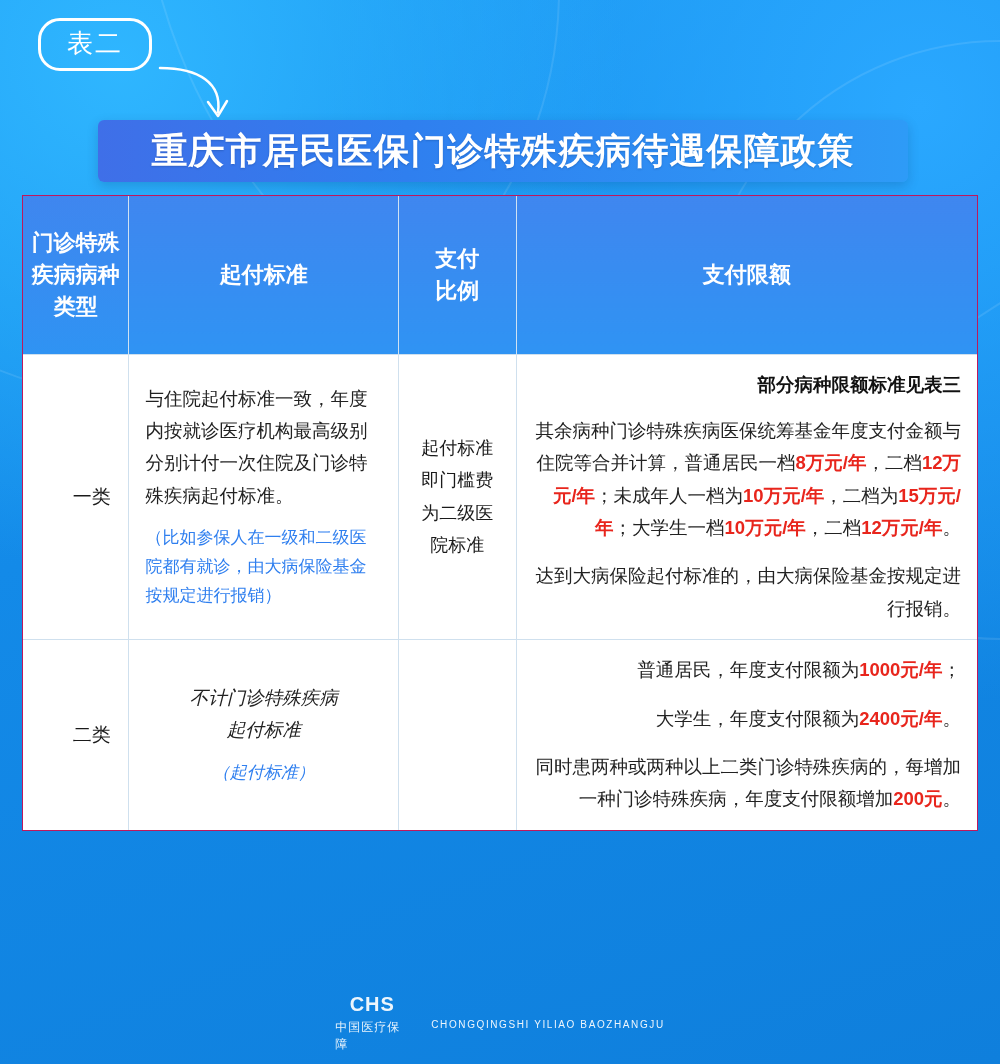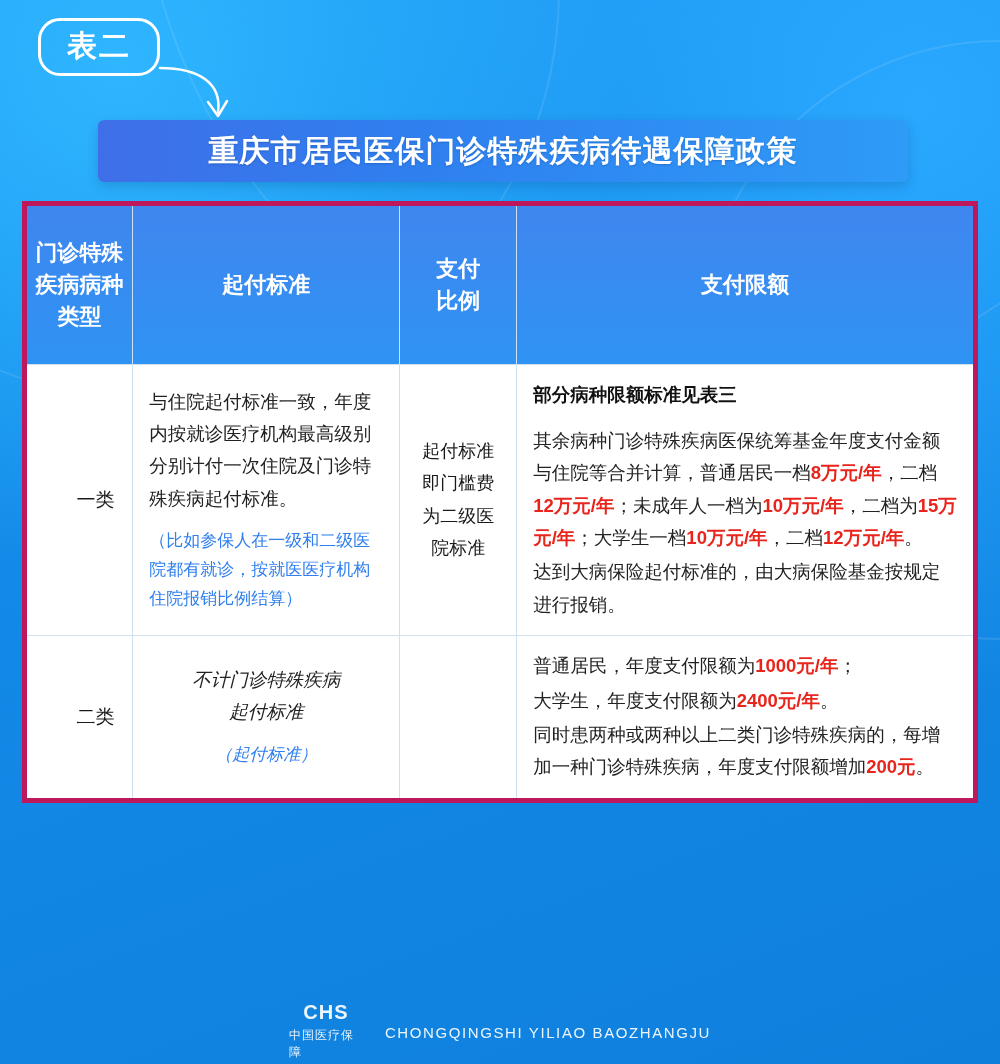--- a/index.html
+++ b/index.html
@@ -32,22 +32,22 @@
     position: absolute;
     left: 38px; top: 18px;
     width: 220px; height: 96px;
   }
   .tag {
     display: inline-block;
     padding: 7px 26px 9px;
     border: 3px solid #ffffff;
     border-radius: 22px;
     color: #ffffff;
-    font-size: 30px;
-    font-weight: bold;
+    font-size: 26px;
+    font-weight: normal;
     letter-spacing: 2px;
     line-height: 1.2;
   }
   .tag-arrow {
     position: absolute;
     left: 118px; top: 44px;
     width: 80px; height: 62px;
   }
 
   .title-band {
@@ -56,31 +56,31 @@
     width: 810px; height: 62px;
     background: linear-gradient(90deg, #3f6fe8 0%, #2f7fef 38%, #2e9bf7 100%);
     border-radius: 6px;
     display: flex;
     align-items: center;
     justify-content: center;
     box-shadow: 0 4px 12px rgba(0,30,80,0.18);
   }
   .title-band span {
     color: #ffffff;
-    font-size: 30px;
+    font-size: 36px;
     font-weight: bold;
     letter-spacing: 1px;
     text-shadow: 0 1px 2px rgba(0,40,100,0.25);
   }
 
   .table {
     position: absolute;
-    left: 22px; top: 201px;
+    left: 22px; top: 195px;
     width: 956px;
-    border: 5px solid #be185d;
+    border: 1px solid #be185d;
     background: #ffffff;
     border-collapse: collapse;
   }
   table { border-collapse: collapse; width: 100%; }
 
   thead th {
     background: linear-gradient(180deg, #3f86ef 0%, #2f93f3 100%);
     color: #ffffff;
     font-size: 22px;
     font-weight: bold;
@@ -98,21 +98,21 @@
 
   tbody td {
     border-top: 1px solid #cfe0ee;
     border-right: 1px solid #cfe0ee;
     color: #222222;
     font-size: 18.5px;
     line-height: 1.75;
     vertical-align: middle;
     padding: 14px 16px;
   }
-  tbody td:last-child { border-right: none; }
+  tbody td:last-child { border-right: none; text-align: right; }
 
   .cell-type {
     text-align: center;
     font-size: 19px;
     color: #1a1a1a;
     padding-left: 48px;
   }
   .cell-center {
     text-align: center;
     font-style: italic;
@@ -127,32 +127,32 @@
     margin-top: 12px;
   }
   .strong-line {
     font-weight: bold;
     color: #111;
     display: block;
     margin-bottom: 14px;
   }
   .red { color: #e8251c; font-weight: bold; }
   .para { display: block; }
-  .para + .para { margin-top: 2px; }
+  .para + .para { margin-top: 16px; }
 
   .pay-ratio {
     font-size: 18px;
     line-height: 1.8;
     text-align: center;
     color: #1a1a1a;
   }
 
   .footer {
     position: absolute;
-    left: 0; right: 0; bottom: 0;
+    left: 0; right: 0; bottom: 8px;
     height: 66px;
     display: flex;
     align-items: center;
     justify-content: center;
     gap: 22px;
   }
   .logo-box {
     width: 74px; height: 56px;
     display: flex; flex-direction: column;
     align-items: center; justify-content: center;
@@ -160,21 +160,21 @@
   }
   .logo-mark {
     font-size: 20px; font-weight: bold; letter-spacing: 1px;
     opacity: 0.92;
   }
   .logo-sub {
     font-size: 12px; letter-spacing: 1px; opacity: 0.9; margin-top: 3px;
   }
   .footer-texts { color: #ffffff; }
   .footer-cn { font-size: 23px; font-weight: bold; letter-spacing: 1px; }
-  .footer-en { font-size: 15px; letter-spacing: 1.6px; opacity: 0.92; margin-top: 3px; }
+  .footer-en { font-size: 10px; letter-spacing: 1.6px; opacity: 0.92; margin-top: 3px; }
 </style>
 </head>
 <body>
 
 <div class="bg-swoosh sw1"></div>
 <div class="bg-swoosh sw2"></div>
 <div class="bg-swoosh sw3"></div>
 
 <div class="tag-wrap">
   <span class="tag">表二</span>
@@ -198,21 +198,21 @@
         <th class="col2">起付标准</th>
         <th class="col3">支付<br>比例</th>
         <th class="col4">支付限额</th>
       </tr>
     </thead>
     <tbody>
       <tr>
         <td class="cell-type">一类</td>
         <td class="cell-body">
           <span>与住院起付标准一致，年度内按就诊医疗机构最高级别分别计付一次住院及门诊特殊疾病起付标准。</span>
-          <span class="note-blue">（比如参保人在一级和二级医院都有就诊，按就医医疗机构住院报销比例结算）</span>
+          <span class="note-blue">（比如参保人在一级和二级医院都有就诊，由大病保险基金按规定进行报销）</span>
         </td>
         <td class="pay-ratio" rowspan="1">起付标准即门槛费为二级医院标准</td>
         <td class="cell-body">
           <span class="strong-line">部分病种限额标准见表三</span>
           <span class="para">其余病种门诊特殊疾病医保统筹基金年度支付金额与住院等合并计算，普通居民一档<span class="red">8万元/年</span>，二档<span class="red">12万元/年</span>；未成年人一档为<span class="red">10万元/年</span>，二档为<span class="red">15万元/年</span>；大学生一档<span class="red">10万元/年</span>，二档<span class="red">12万元/年</span>。</span>
           <span class="para">达到大病保险起付标准的，由大病保险基金按规定进行报销。</span>
         </td>
       </tr>
       <tr>
         <td class="cell-type">二类</td>

